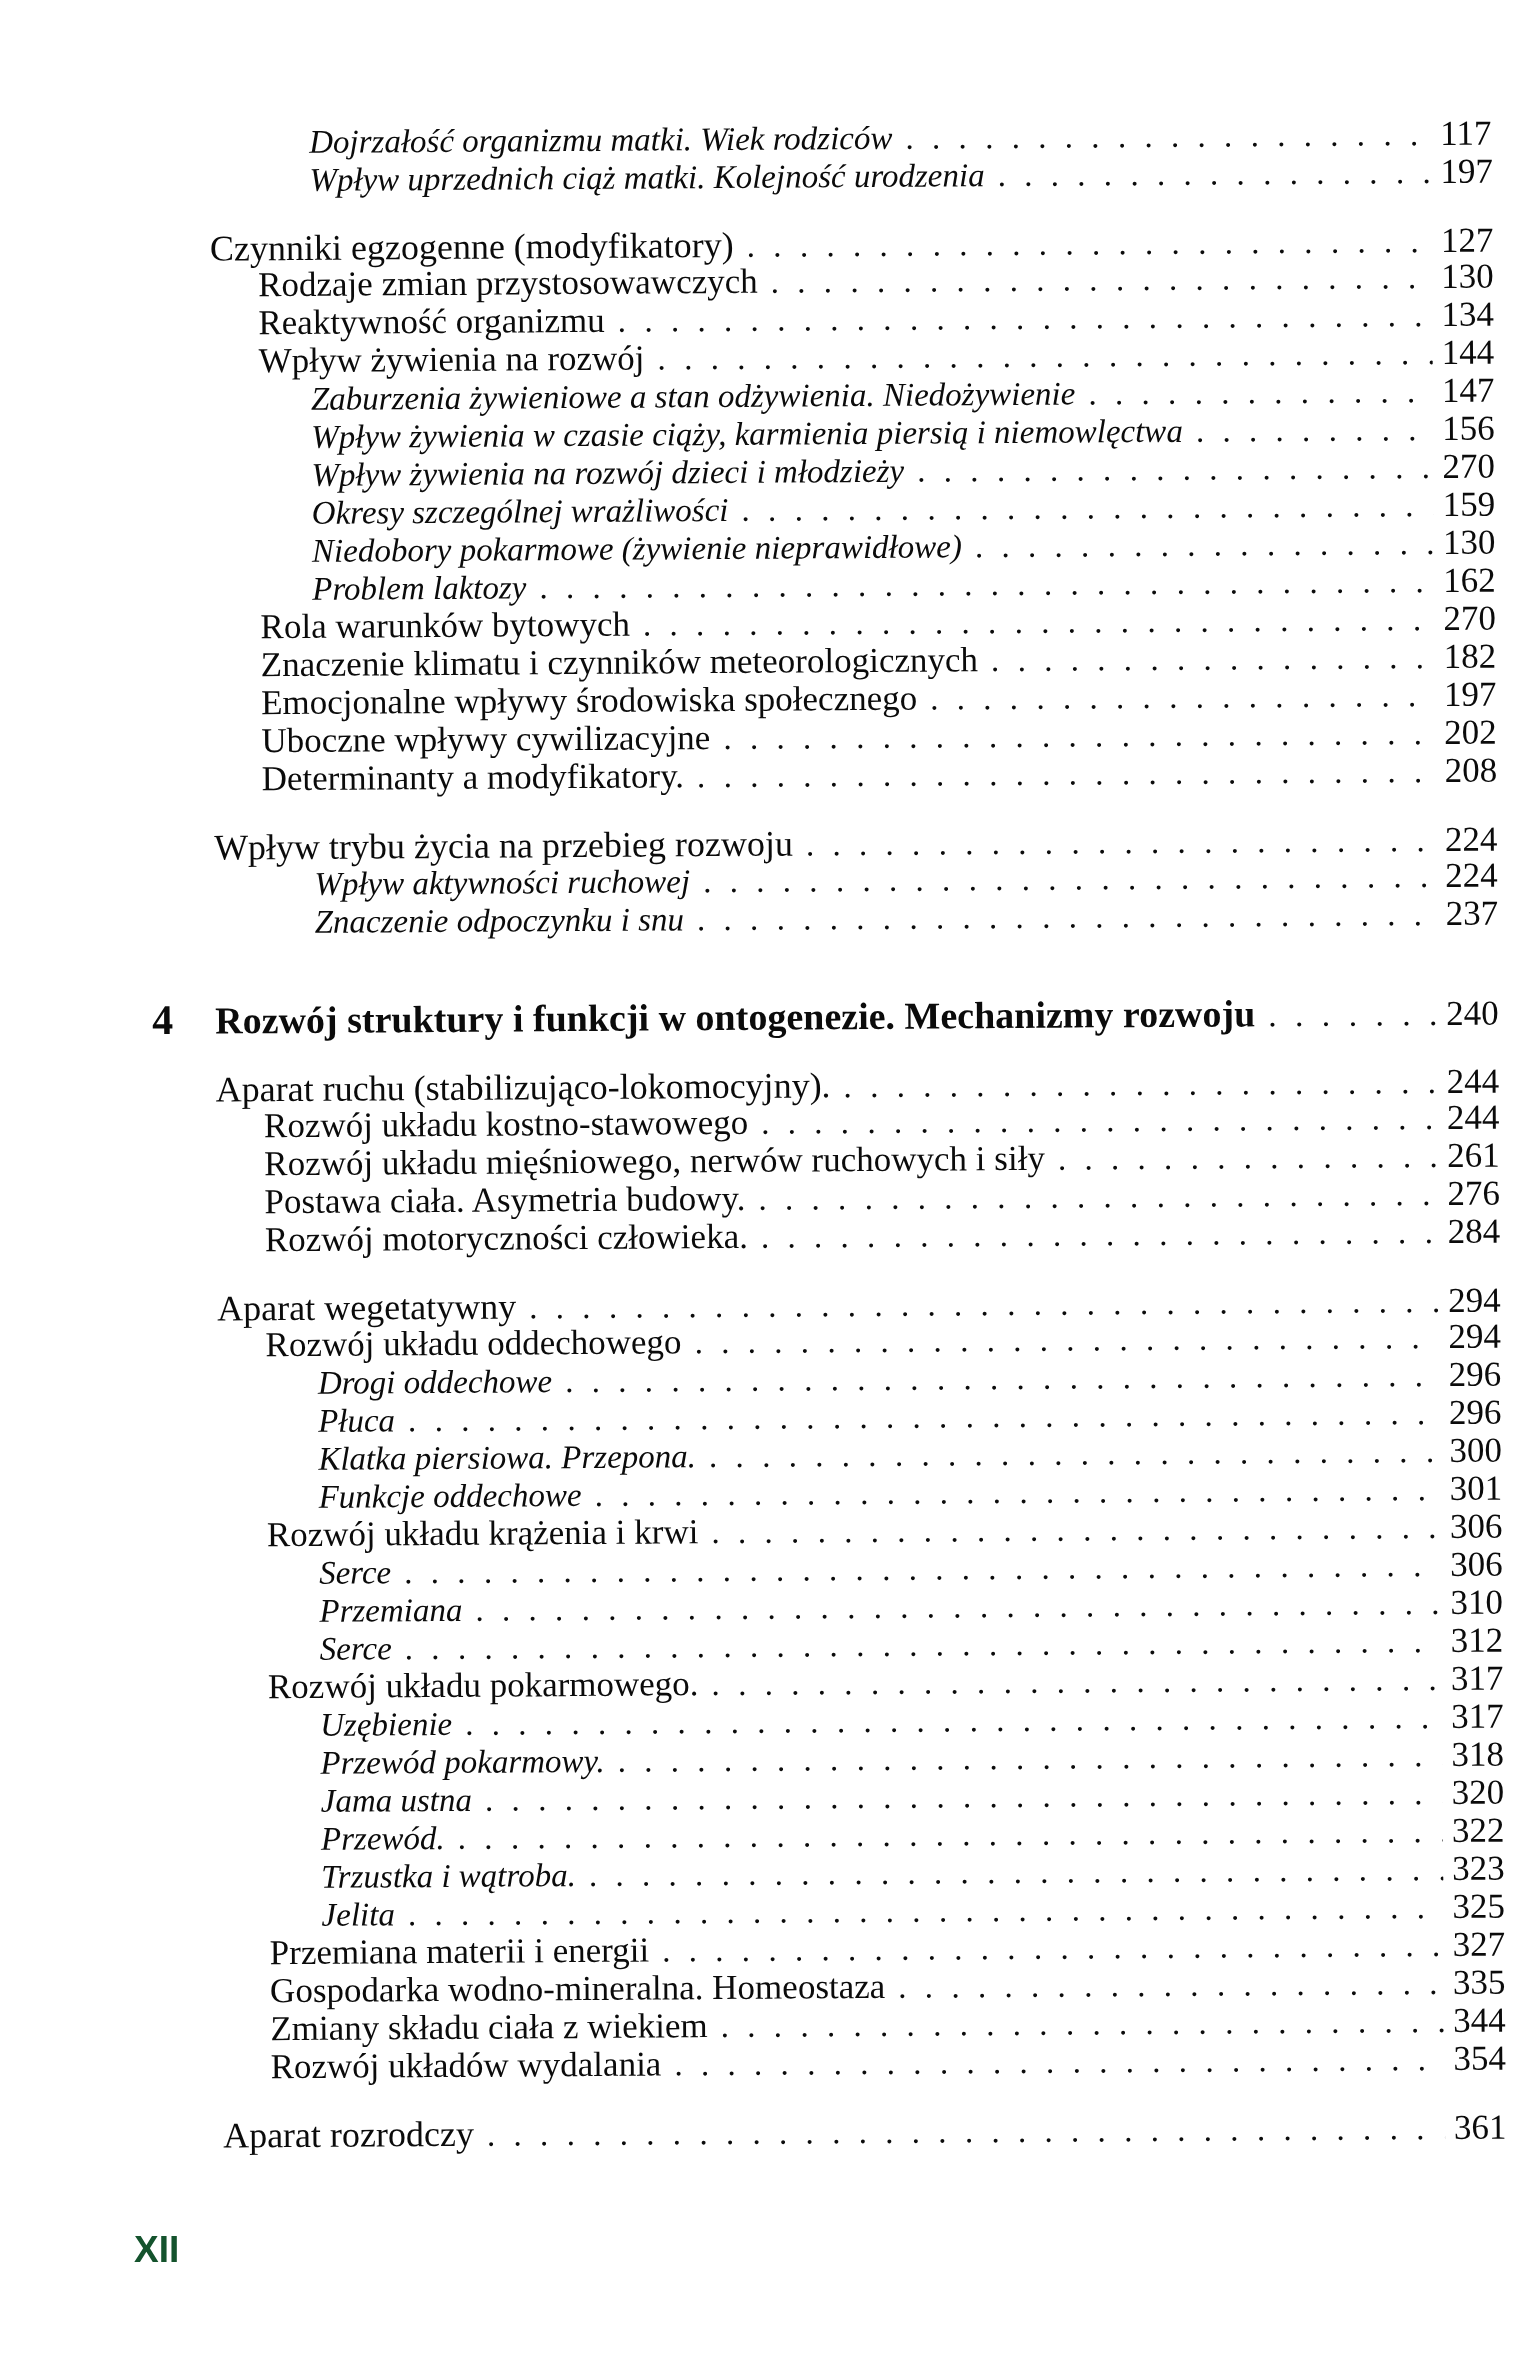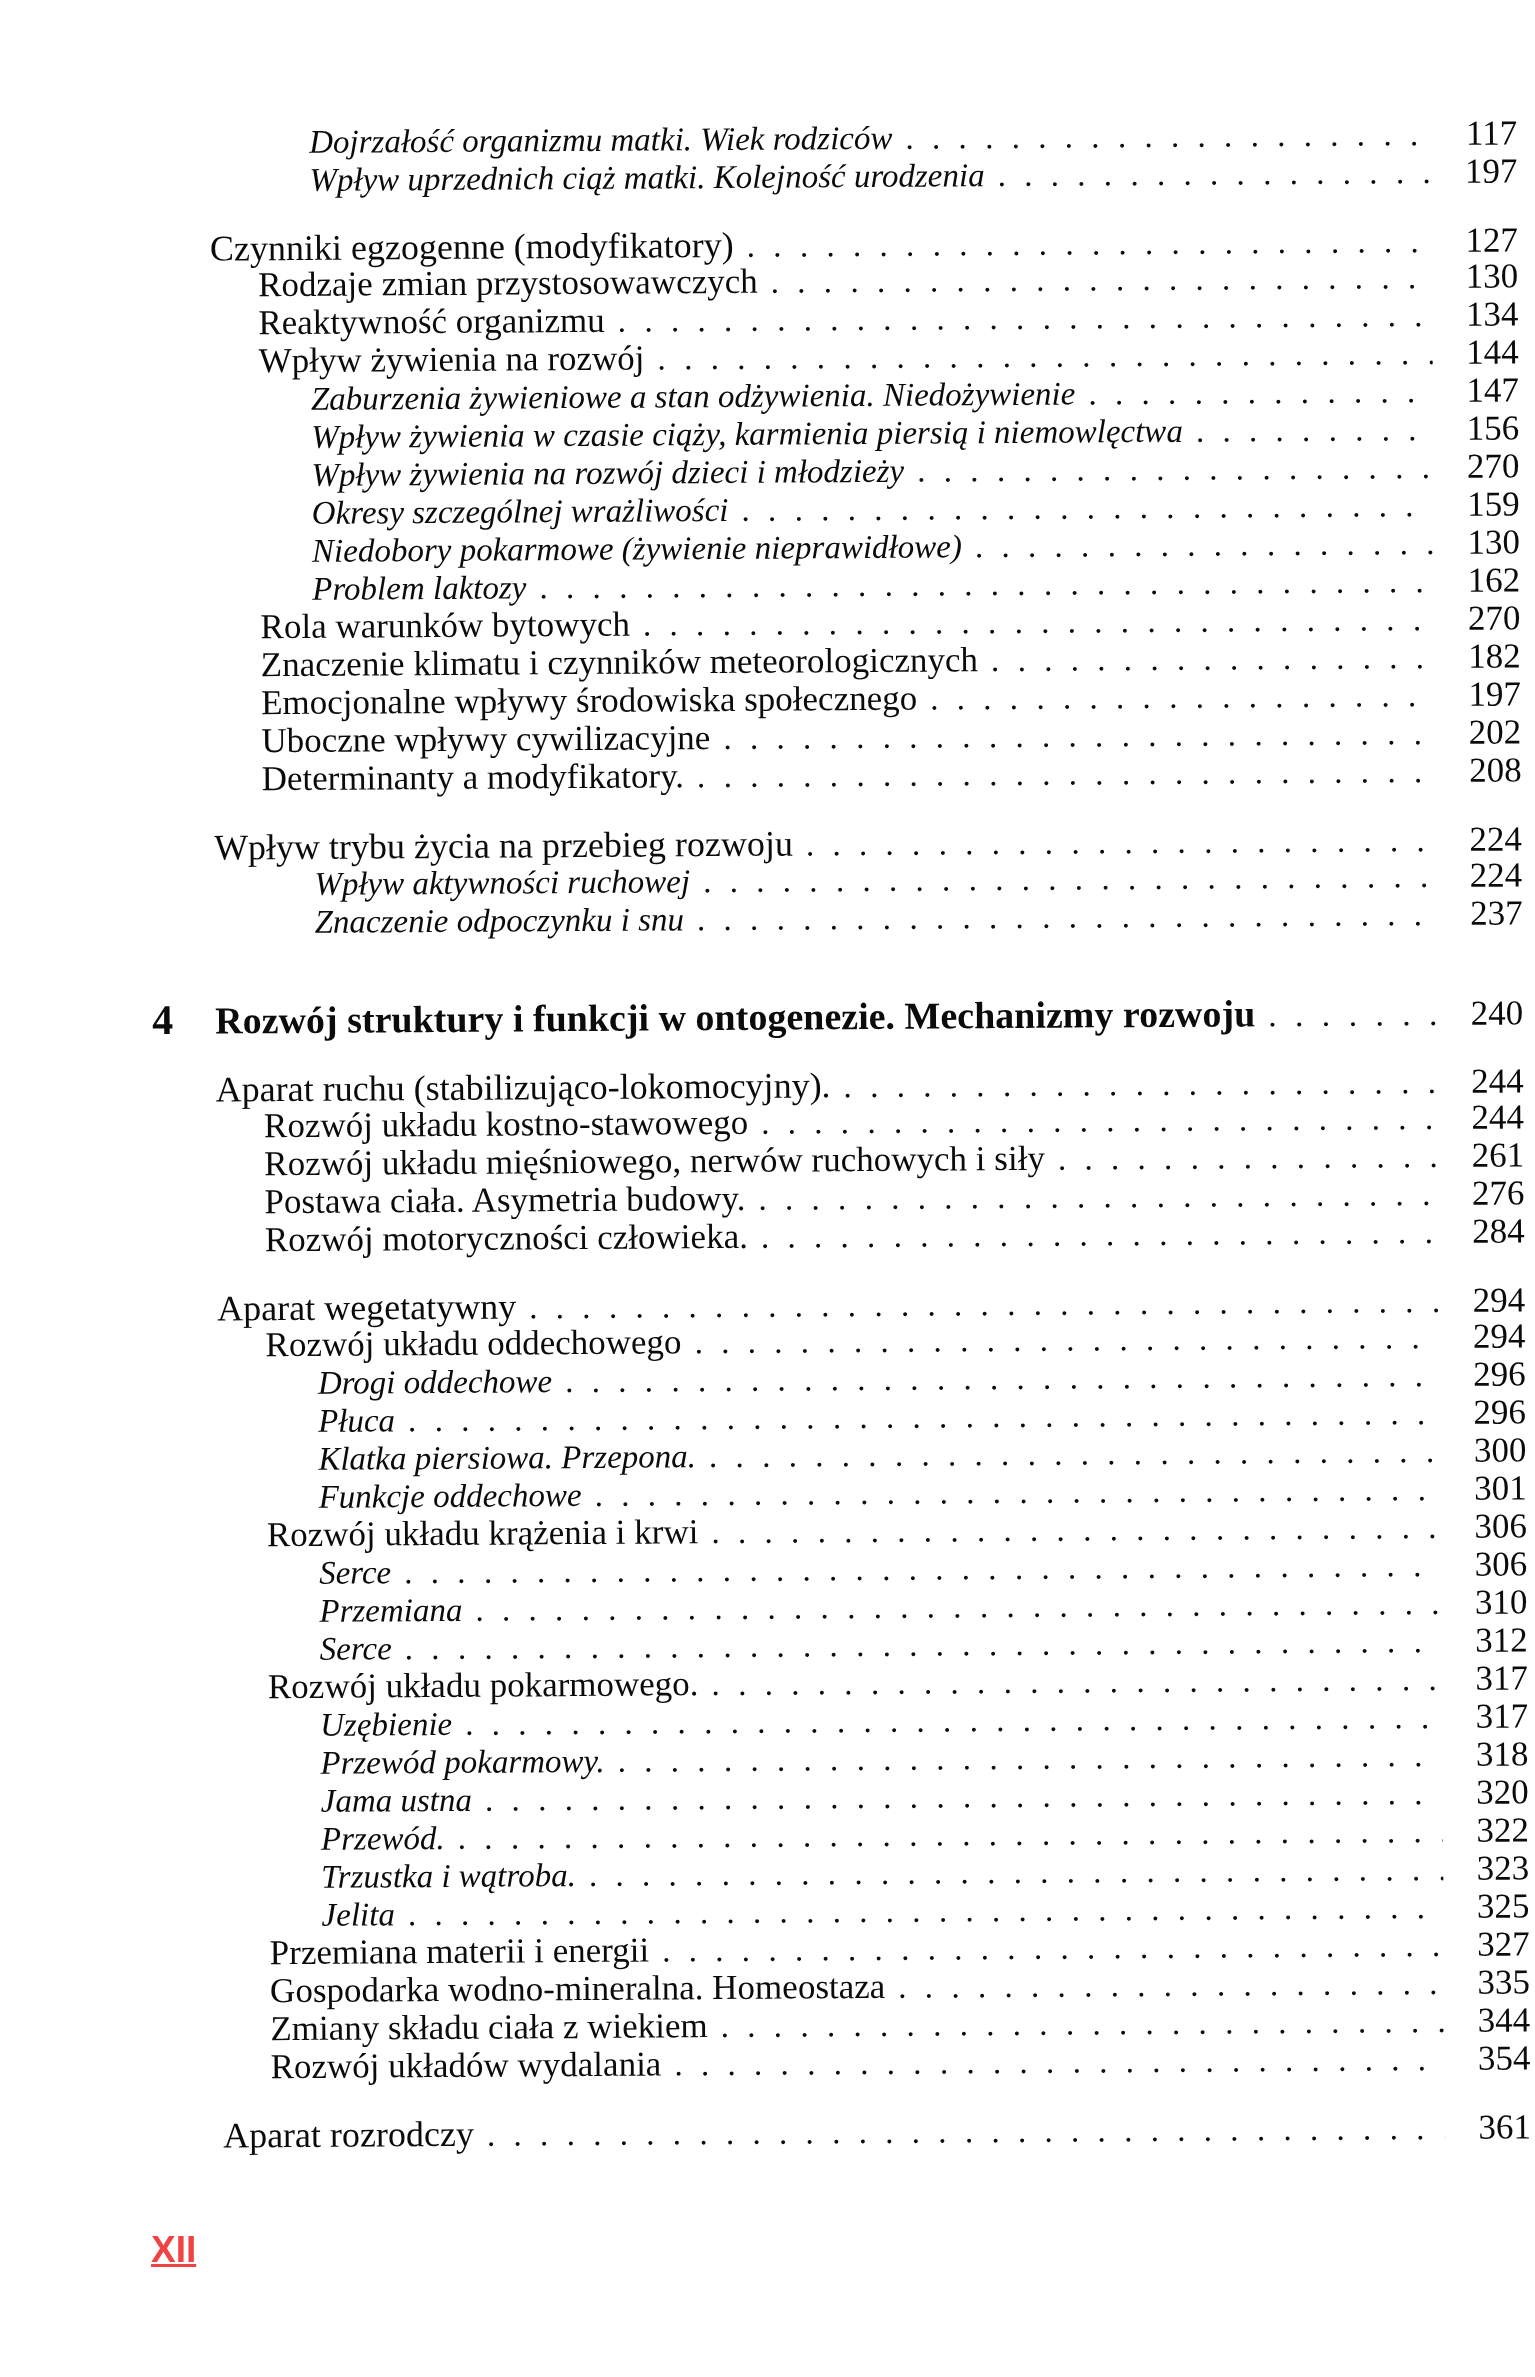--- a/index.html
+++ b/index.html
@@ -44,21 +44,21 @@
     font-size: 33px;
     letter-spacing: 18.3px;
     color: #0b0b0b;
   }
   .row .leader::before {
     content: "................................................................................";
   }
   .row .pnum {
     flex: 0 0 auto;
     width: 77px;
-    text-align: right;
+    text-align: left;
     font-size: 35px;
     font-family: Liberation Serif, serif;
   }
   
   .lvl-h1 .label  { margin-left: 63px;  font-size: 36px; }
   .lvl-h2 .label  { margin-left: 111px; }
   .lvl-h3i .label { margin-left: 163px; font-style: italic; font-size: 33px; }
   .lvl-chapter {
     height: 51px;
   }
@@ -73,27 +73,26 @@
     font-weight: bold;
     font-size: 38px;
   }
   .lvl-chapter .leader { font-size: 34px; }
   
   .gap-group         { margin-top: 29px; }
   .gap-chapter       { margin-top: 55px; }
   .gap-after-chapter { margin-top: 22px; }
   .footer {
     position: absolute;
-    left: 151px;
+    left: 134px;
     top: 2229px;
     font-family: "Liberation Sans", sans-serif;
     font-weight: bold;
     font-size: 37px;
-    color: #ef4444;
-    text-decoration: underline;
+    color: #14532d;
   }
 </style>
 </head>
 <body>
 
 <div class="page">
 
   <div class="toc">
       <div class="row lvl-h3i">
 

